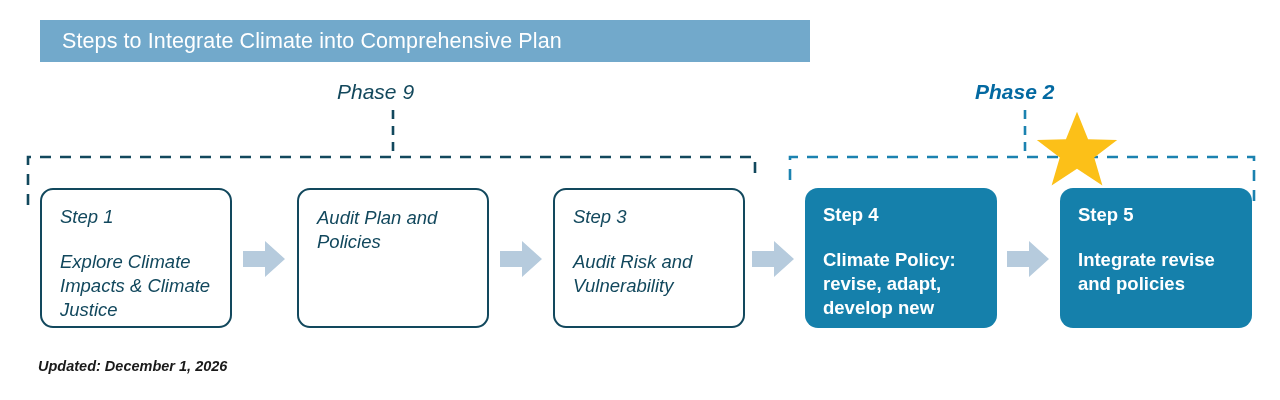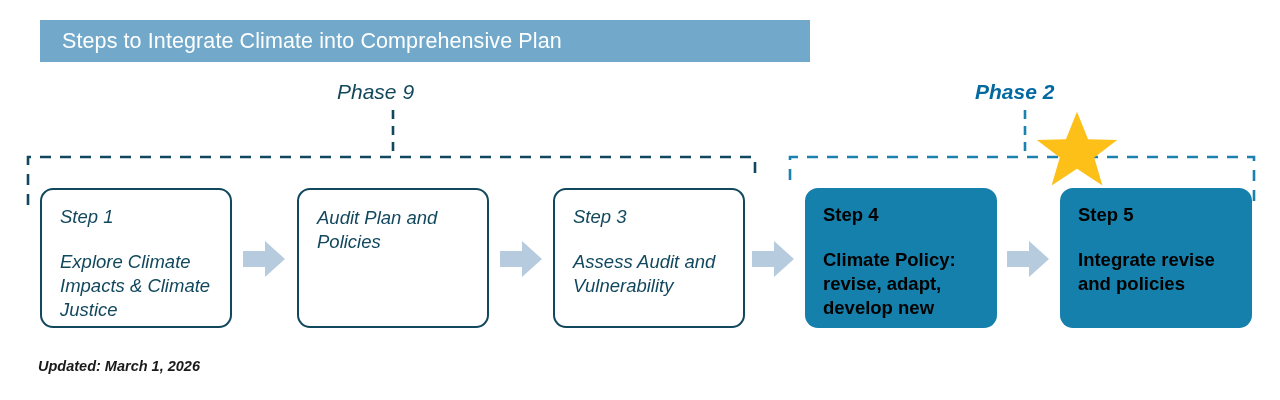--- a/index.html
+++ b/index.html
@@ -105,21 +105,21 @@
     line-height: 1.28;
   }
   .outline .step-num,
   .outline .step-desc {
     color: #12485d;
     font-style: italic;
     font-weight: 400;
   }
   .filled .step-num,
   .filled .step-desc {
-    color: #000000;
+    color: #ffffff;
     font-style: normal;
     font-weight: 700;
   }
 
   .box-1 { left: 40px; }
   .box-2 { left: 297px; }
   .box-3 { left: 553px; }
   .box-4 { left: 805px; }
   .box-5 { left: 1060px; }
 
@@ -191,21 +191,21 @@
     <div class="step-num">Step 1</div>
     <div class="step-desc">Explore Climate Impacts &amp; Climate Justice</div>
   </div>
 
   <div class="step-box outline box-2">
     <div class="step-desc">Audit Plan and Policies</div>
   </div>
 
   <div class="step-box outline box-3">
     <div class="step-num">Step 3</div>
-    <div class="step-desc">Assess Audit and Vulnerability</div>
+    <div class="step-desc">Audit Risk and Vulnerability</div>
   </div>
 
   <div class="step-box filled box-4">
     <div class="step-num">Step 4</div>
     <div class="step-desc">Climate Policy: revise, adapt, develop new</div>
   </div>
 
   <div class="step-box filled box-5">
     <div class="step-num">Step 5</div>
     <div class="step-desc">Integrate revise and policies</div>
@@ -217,15 +217,15 @@
   <svg class="arrow arrow-2" viewBox="0 0 42 38" xmlns="http://www.w3.org/2000/svg">
     <polygon points="0,11 22,11 22,1 42,19 22,37 22,27 0,27" fill="#b6cbdd"></polygon>
   </svg>
   <svg class="arrow arrow-3" viewBox="0 0 42 38" xmlns="http://www.w3.org/2000/svg">
     <polygon points="0,11 22,11 22,1 42,19 22,37 22,27 0,27" fill="#b6cbdd"></polygon>
   </svg>
   <svg class="arrow arrow-4" viewBox="0 0 42 38" xmlns="http://www.w3.org/2000/svg">
     <polygon points="0,11 22,11 22,1 42,19 22,37 22,27 0,27" fill="#b6cbdd"></polygon>
   </svg>
 
-  <div class="footer-note">Updated: March 1, 2026</div>
+  <div class="footer-note">Updated: December 1, 2026</div>
 
 </div>
 
 </body></html>

